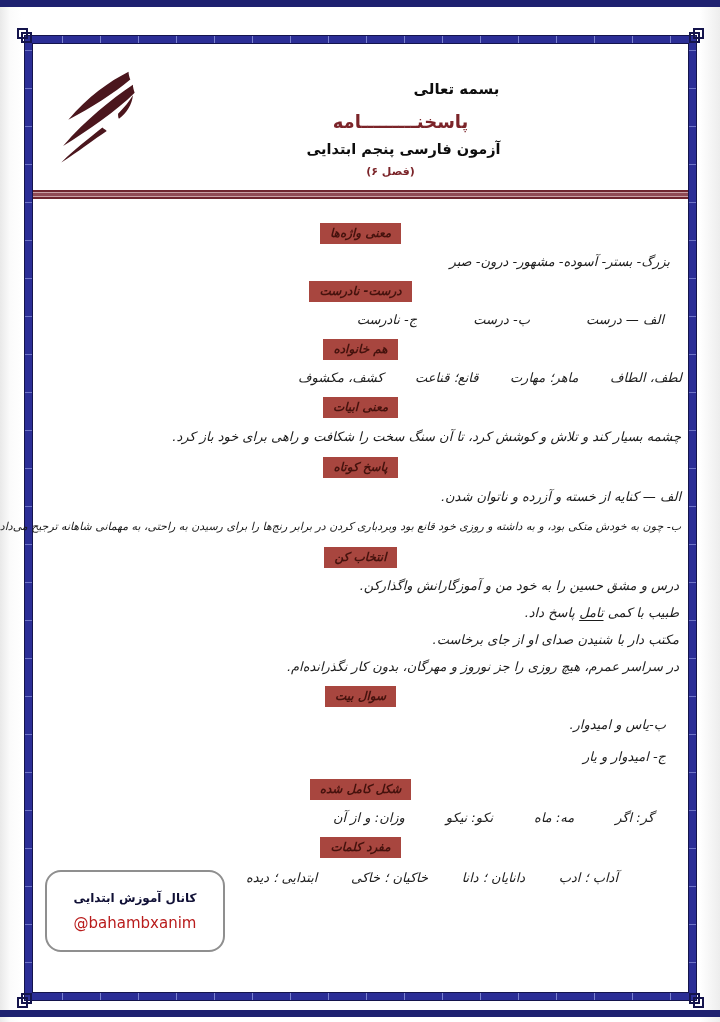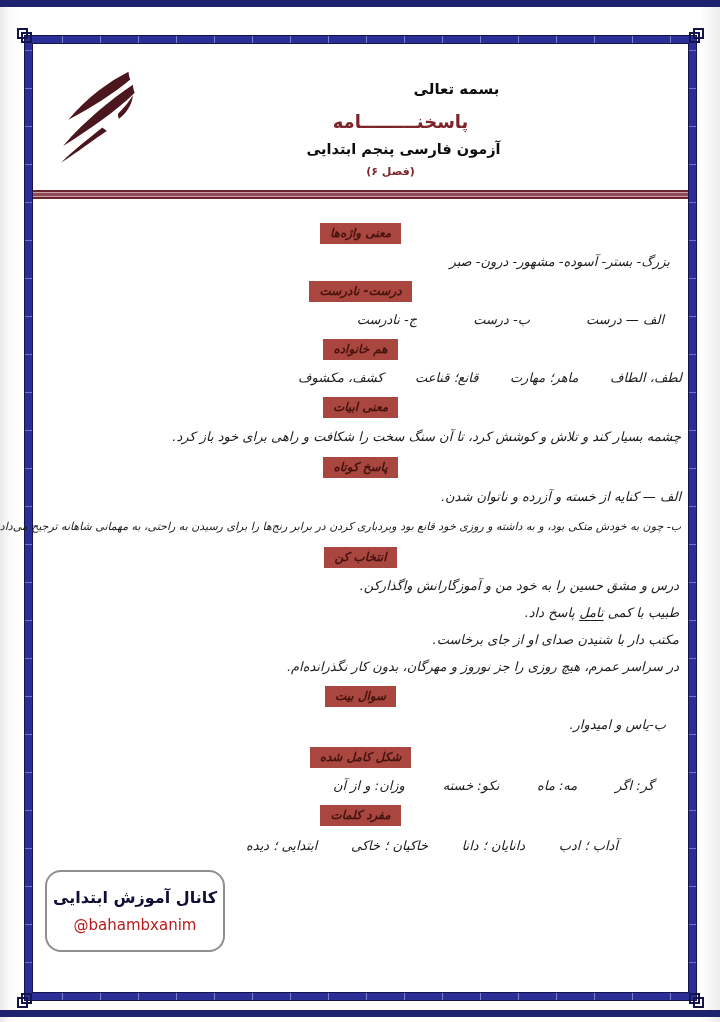--- a/index.html
+++ b/index.html
@@ -103,21 +103,21 @@
   .qsection[data-idx="7"] .items-row{padding:0 34px 0 300px;}
   .qsection[data-idx="8"] .items-row{padding:0 70px 0 213px;}
   .qsection[data-idx="8"] .sec-label{margin-bottom:10px;}
 
   
   .channel-box{
     position:absolute;left:12px;bottom:40px;width:180px;height:82px;
     border:2px solid #8f8f8f;border-radius:16px;background:#fff;
     display:flex;flex-direction:column;align-items:center;justify-content:center;gap:9px;
   }
-  .channel-name{font-size:16px;font-weight:bold;color:#0f0f35;direction:rtl;}
+  .channel-name{font-size:12px;font-weight:bold;color:#0f0f35;direction:rtl;}
   .channel-handle{font-size:15px;color:#b91c1c;direction:ltr;font-style:normal;}
 </style>
 </head>
 <body>
 
 <div class="edge-bar top"></div>
 <div class="edge-bar bottom"></div>
 
 <div class="frame">
   <div class="corner c-tl"></div>
@@ -180,27 +180,28 @@
           <section class="qsection" data-idx="5">
             <div class="sec-label">انتخاب کن</div>
             <p class="line">درس و مشق حسین را به خود من و آموزگارانش واگذارکن.</p>
             <p class="line">طبیب با کمی <span class="u">تامل</span> پاسخ داد.</p>
             <p class="line">مکتب دار با شنیدن صدای او از جای برخاست.</p>
             <p class="line">در سراسر عمرم، هیچ روزی را جز نوروز و مهرگان، بدون کار نگذرانده‌ام.</p>
           </section>
           <section class="qsection" data-idx="6">
             <div class="sec-label">سوال بیت</div>
             <p class="line">ب-یاس و امیدوار.</p>
+            <p class="line">ج- امیدوار و یار</p>
           </section>
           <section class="qsection" data-idx="7">
             <div class="sec-label">شکل کامل شده</div>
             <div class="items-row">
               <span class="item">گر: اگر</span>
               <span class="item">مه: ماه</span>
-              <span class="item">نکو: خسته</span>
+              <span class="item">نکو: نیکو</span>
               <span class="item">وزان: و از آن</span>
             </div>
           </section>
           <section class="qsection" data-idx="8">
             <div class="sec-label">مفرد کلمات</div>
             <div class="items-row">
               <span class="item">آداب ؛ ادب</span>
               <span class="item">دانایان ؛ دانا</span>
               <span class="item">خاکیان ؛ خاکی</span>
               <span class="item">ابتدایی ؛ دیده</span>

